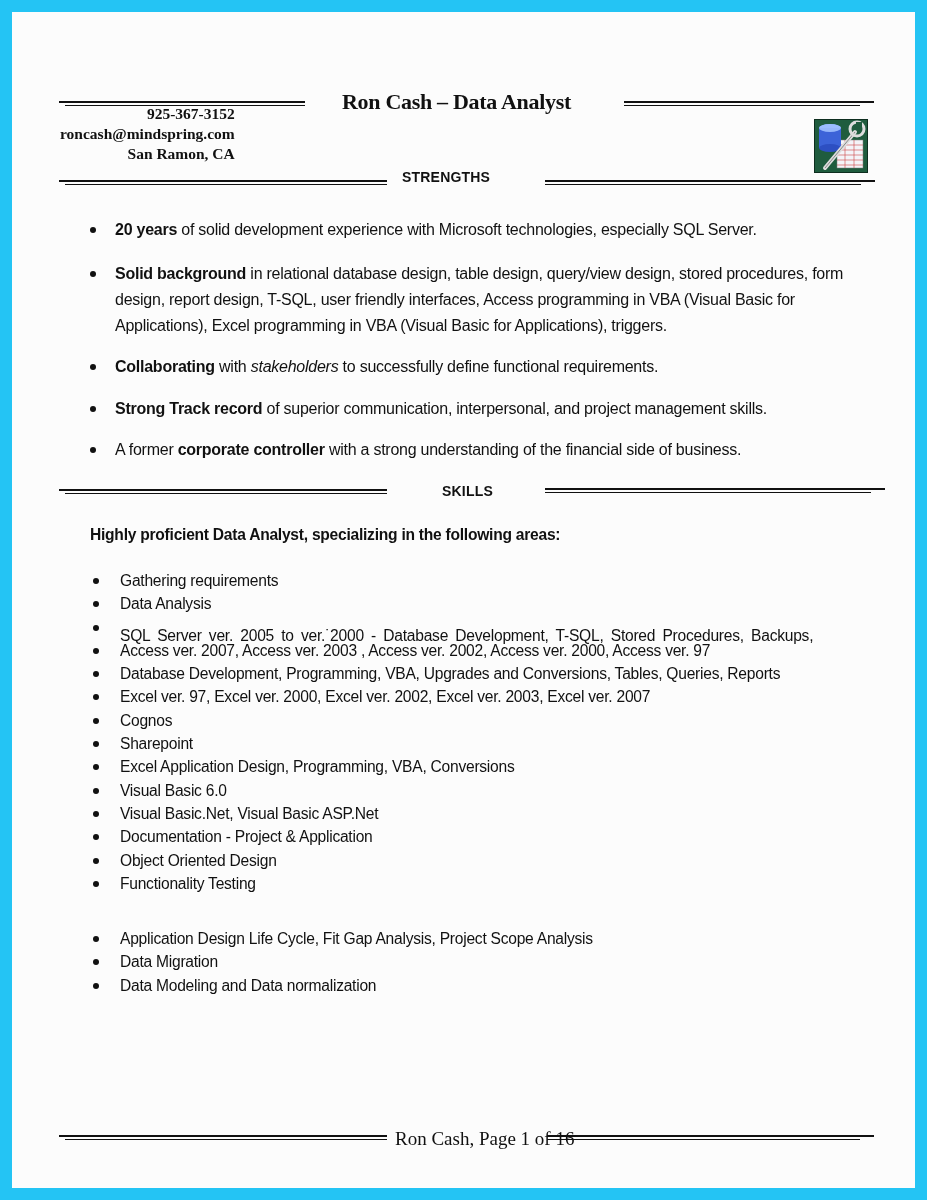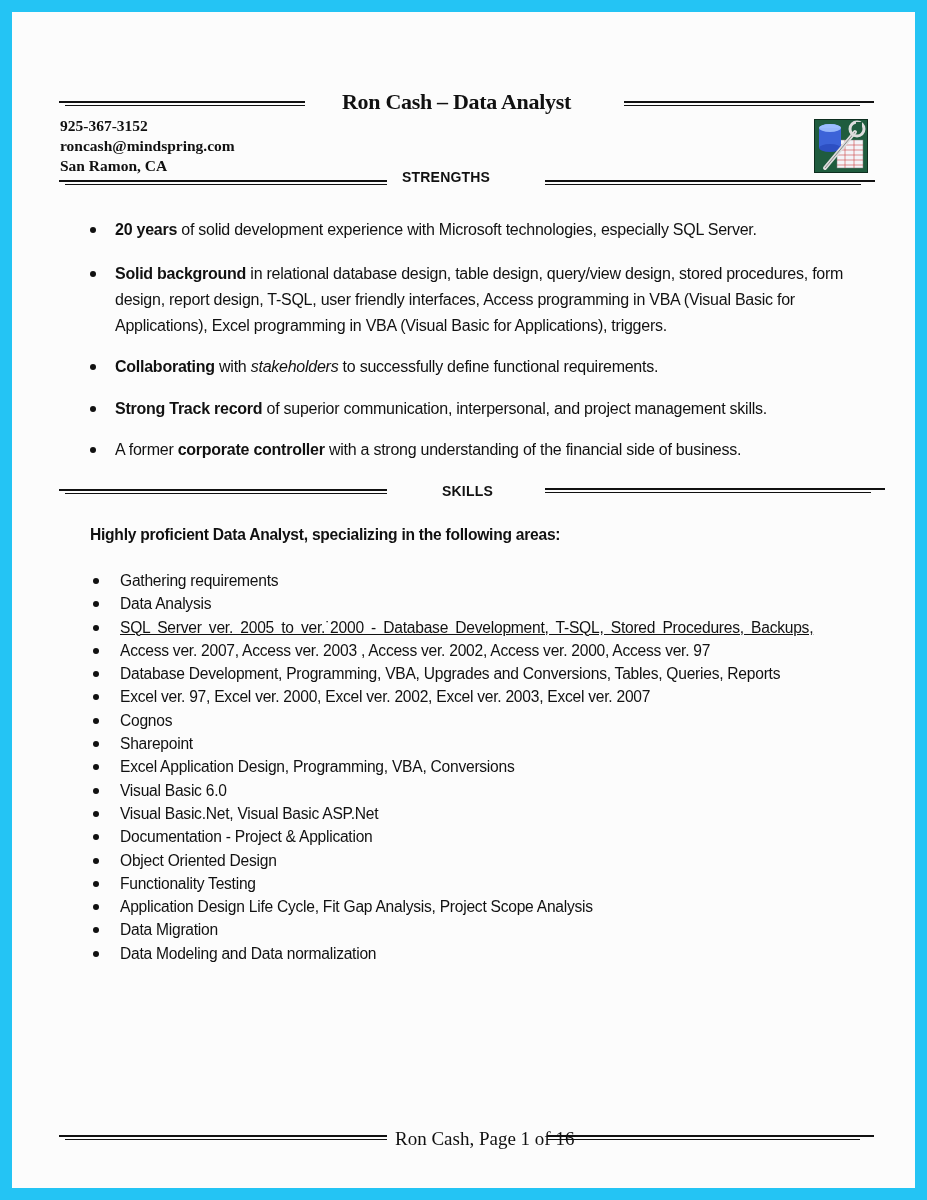--- a/index.html
+++ b/index.html
@@ -68,21 +68,21 @@
   </style>
 </head>
 <body>
 
 <div class="page">
 
   <div class="dbl inset-l" style="left:47px; top:89px; width:246px;"></div>
   <div class="abs serif title" style="left:330px; top:77px;">Ron Cash – Data Analyst</div>
   <div class="dbl inset-r" style="left:612px; top:89px; width:250px;"></div>
 
-  <div class="abs serif contact" style="left:48px; top:104px;">
+  <div class="abs serif contact" style="left:48px; top:92px;text-align:right;">
     <div>925-367-3152</div>
     <div>roncash@mindspring.com</div>
     <div>San Ramon, CA</div>
   </div>
 
   <div class="logo" style="left:802px; top:107px;">
     <svg width="52" height="52" viewBox="0 0 52 52">
       <rect x="0" y="0" width="52" height="52" fill="#1f5c3e"></rect>
       <rect x="22" y="20" width="26" height="28" fill="#f4f4f8" stroke="#777" stroke-width="0.5"></rect>
       <g stroke="#c44" stroke-width="0.6">
@@ -147,21 +147,21 @@
         <div style="position: relative; height: 23.3px;">
           <div class="bullet" style="left: 3px; top: 9px;"></div>
           <div class="sans skill-item" style="position: absolute; left: 30px; top: 0px;">Gathering requirements</div>
         </div>
         <div style="position: relative; height: 23.3px;">
           <div class="bullet" style="left: 3px; top: 9px;"></div>
           <div class="sans skill-item" style="position: absolute; left: 30px; top: 0px;">Data Analysis</div>
         </div>
         <div style="position: relative; height: 23.3px;">
           <div class="bullet" style="left: 3px; top: 9px;"></div>
-          <div class="sans skill-item" style="position: absolute; left: 30px; top: 0px; word-spacing: 3.2px; text-decoration: underline;">SQL Server ver. 2005 to ver.˙2000 - Database Development, T-SQL, Stored Procedures, Backups,</div>
+          <div class="sans skill-item" style="position: absolute; left: 30px; top: 8px; word-spacing: 3.2px;">SQL Server ver. 2005 to ver.˙2000 - Database Development, T-SQL, Stored Procedures, Backups,</div>
         </div>
         <div style="position: relative; height: 23.3px;">
           <div class="bullet" style="left: 3px; top: 9px;"></div>
           <div class="sans skill-item" style="position: absolute; left: 30px; top: 0px;">Access ver. 2007, Access ver. 2003 , Access ver. 2002, Access ver. 2000, Access ver. 97</div>
         </div>
         <div style="position: relative; height: 23.3px;">
           <div class="bullet" style="left: 3px; top: 9px;"></div>
           <div class="sans skill-item" style="position: absolute; left: 30px; top: 0px;">Database Development, Programming, VBA, Upgrades and Conversions, Tables, Queries, Reports</div>
         </div>
         <div style="position: relative; height: 23.3px;">
@@ -193,21 +193,21 @@
           <div class="sans skill-item" style="position: absolute; left: 30px; top: 0px;">Documentation - Project &amp; Application</div>
         </div>
         <div style="position: relative; height: 23.3px;">
           <div class="bullet" style="left: 3px; top: 9px;"></div>
           <div class="sans skill-item" style="position: absolute; left: 30px; top: 0px;">Object Oriented Design</div>
         </div>
         <div style="position: relative; height: 23.3px;">
           <div class="bullet" style="left: 3px; top: 9px;"></div>
           <div class="sans skill-item" style="position: absolute; left: 30px; top: 0px;">Functionality Testing</div>
         </div>
-        <div style="position: relative; height: 23.3px;">
+        <div style="position: relative; height: 23.3px; margin-top: 32px;">
           <div class="bullet" style="left: 3px; top: 9px;"></div>
           <div class="sans skill-item" style="position: absolute; left: 30px; top: 0px;">Application Design Life Cycle, Fit Gap Analysis, Project Scope Analysis</div>
         </div>
         <div style="position: relative; height: 23.3px;">
           <div class="bullet" style="left: 3px; top: 9px;"></div>
           <div class="sans skill-item" style="position: absolute; left: 30px; top: 0px;">Data Migration</div>
         </div>
         <div style="position: relative; height: 23.3px;">
           <div class="bullet" style="left: 3px; top: 9px;"></div>
           <div class="sans skill-item" style="position: absolute; left: 30px; top: 0px;">Data Modeling and Data normalization</div>

